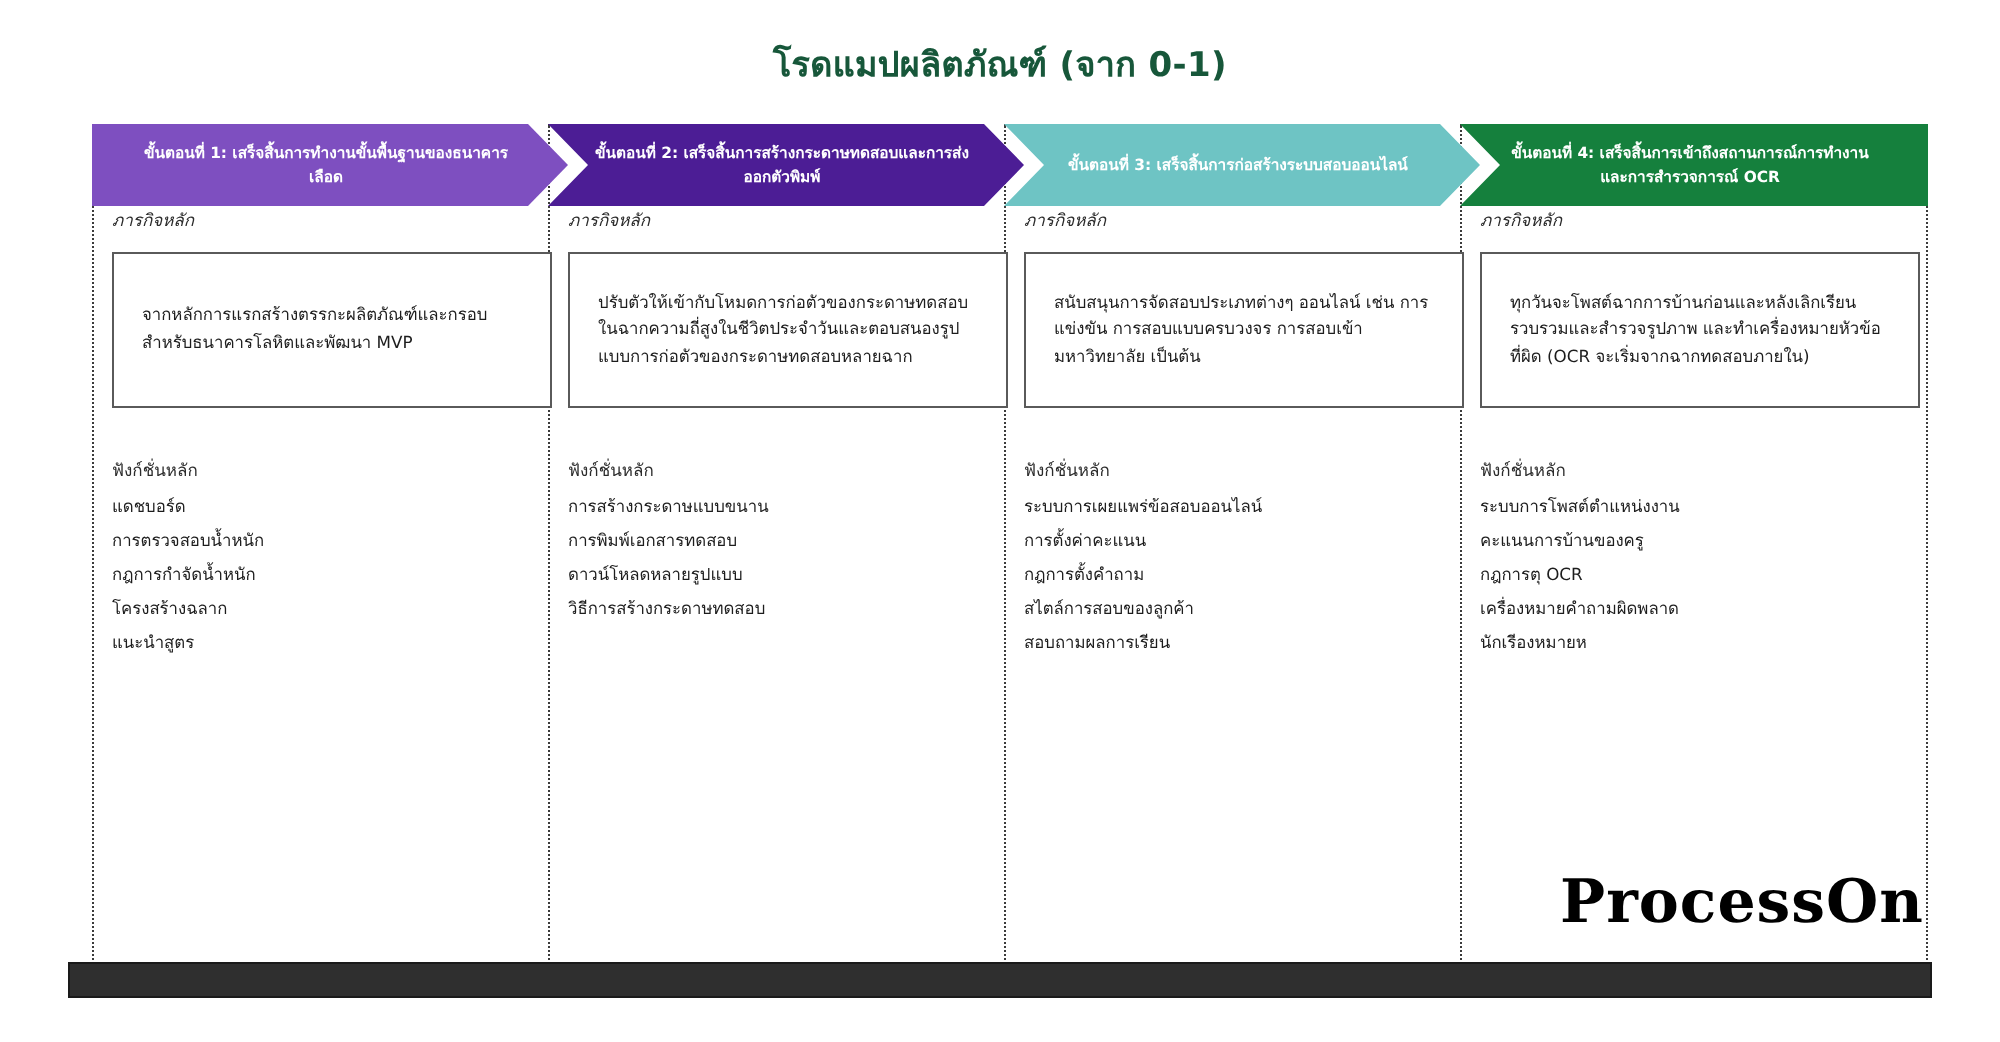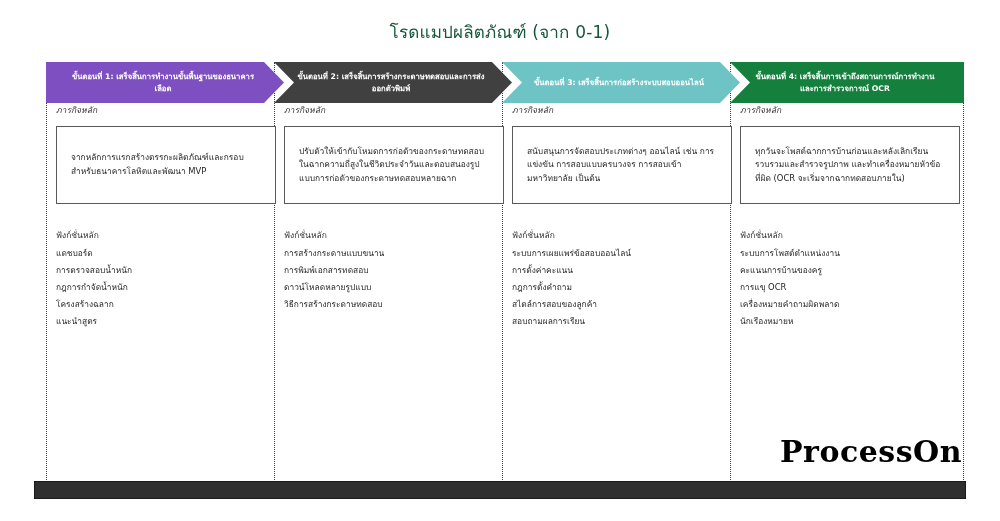--- a/index.html
+++ b/index.html
@@ -9,21 +9,21 @@
     font-family:"DejaVu Sans","Liberation Sans",sans-serif;
     overflow:hidden;
     position:relative;
   }
   #canvas{position:relative;width:1000px;height:521px;}
 
   
   .page-title{
     position:absolute;top:18px;left:0;width:1000px;
     text-align:center;
-    font-size:17px;font-weight:normal;
+    font-size:17px;font-weight:bold;
     color:#17573a;
     letter-spacing:.2px;
   }
 
   
   .col-sep{
     position:absolute;top:62px;width:0;height:424px;
     border-left:1px dotted #3b3b3b;
   }
 
@@ -32,21 +32,21 @@
   .chev{
     position:absolute;top:0;height:41px;
     display:flex;align-items:center;justify-content:center;
     color:#ffffff;font-size:7.7px;font-weight:bold;
     line-height:1.45;text-align:center;
     box-sizing:border-box;
   }
   .chev .chev-label{display:block;padding:0 26px 0 22px;}
   .chev.c1{left:0px;   width:238px; background:#7e4fc0;
      clip-path:polygon(0 0, 218px 0, 238px 50%, 218px 100%, 0 100%);}
-  .chev.c2{left:228px; width:238px; background:#404040;
+  .chev.c2{left:228px; width:238px; background:#4c1d95;
      clip-path:polygon(0 0, 218px 0, 238px 50%, 218px 100%, 0 100%, 20px 50%);}
   .chev.c3{left:456px; width:238px; background:#6ec4c4;
      clip-path:polygon(0 0, 218px 0, 238px 50%, 218px 100%, 0 100%, 20px 50%);}
   .chev.c4{left:684px; width:234px; background:#15803d;
      clip-path:polygon(0 0, 234px 0, 234px 100%, 0 100%, 20px 50%);}
 
   
   .col{position:absolute;top:103px;width:230px;}
   .col .section-label{
     font-size:8.5px;color:#2b2b2b;margin:0 0 9px 10px;font-style:italic;
@@ -160,21 +160,21 @@
 
   <div class="col" style="left:730px">
     <div class="section-label">ภารกิจหลัก</div>
     <div class="mission-box">
       <div class="mission-text">ทุกวันจะโพสต์ฉากการบ้านก่อนและหลังเลิกเรียน รวบรวมและสำรวจรูปภาพ และทำเครื่องหมายหัวข้อที่ผิด (OCR จะเริ่มจากฉากทดสอบภายใน)</div>
     </div>
     <div class="feature-label">ฟังก์ชั่นหลัก</div>
     <ul class="feature-list">
       <li>ระบบการโพสต์ตำแหน่งงาน</li>
       <li>คะแนนการบ้านของครู</li>
-      <li>การแขุ OCR</li>
+      <li>กฎการตุ OCR</li>
       <li>เครื่องหมายคำถามผิดพลาด</li>
       <li>นักเรีองหมายห</li>
     </ul>
   </div>
 
   <div class="watermark">ProcessOn</div>
 
   <div class="bottom-bar"></div>
 
 </div>

